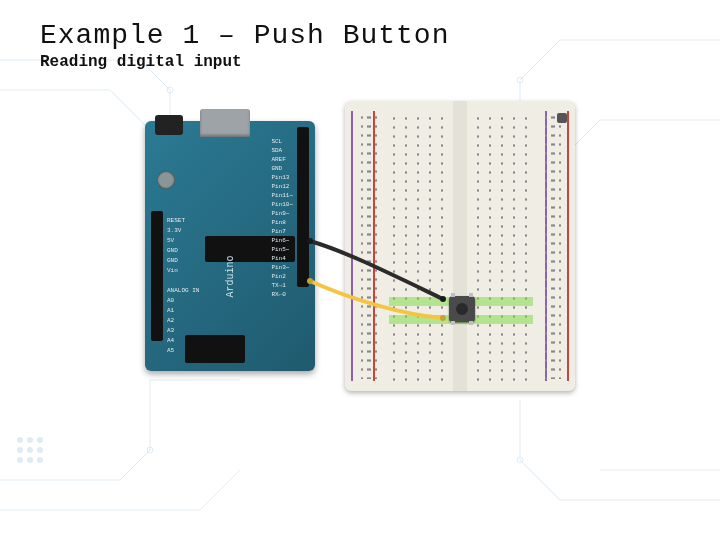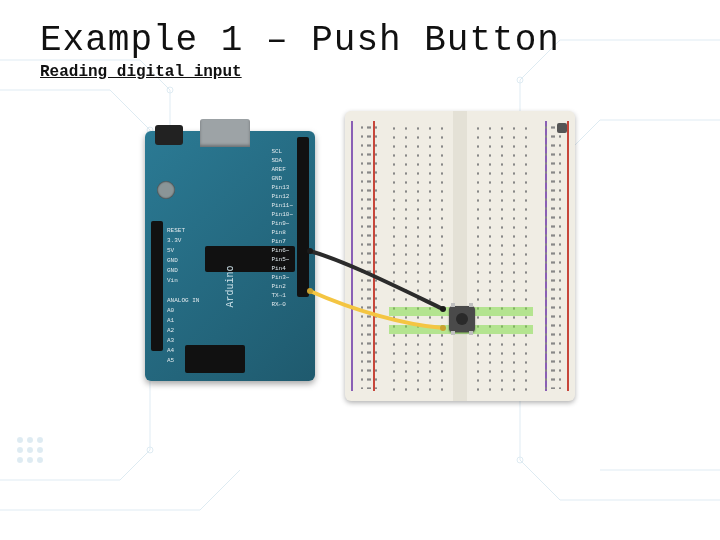--- a/index.html
+++ b/index.html
@@ -16,31 +16,30 @@
     inset: 0;
     z-index: 0;
     opacity: 0.15;
   }
   .content {
     position: relative;
     z-index: 1;
     padding: 20px 40px;
   }
   .title {
-    font-size: 36px;
+    font-size: 28px;
     font-weight: normal;
     letter-spacing: 1px;
     color: #111;
   }
   .subtitle {
     font-size: 16px;
     font-weight: bold;
     color: #111;
     margin-top: 2px;
-    text-decoration: underline;
   }
   .diagram {
     position: relative;
     margin: 30px auto 0;
     width: 430px;
     height: 300px;
   }
   
   .arduino {
     position: absolute;

